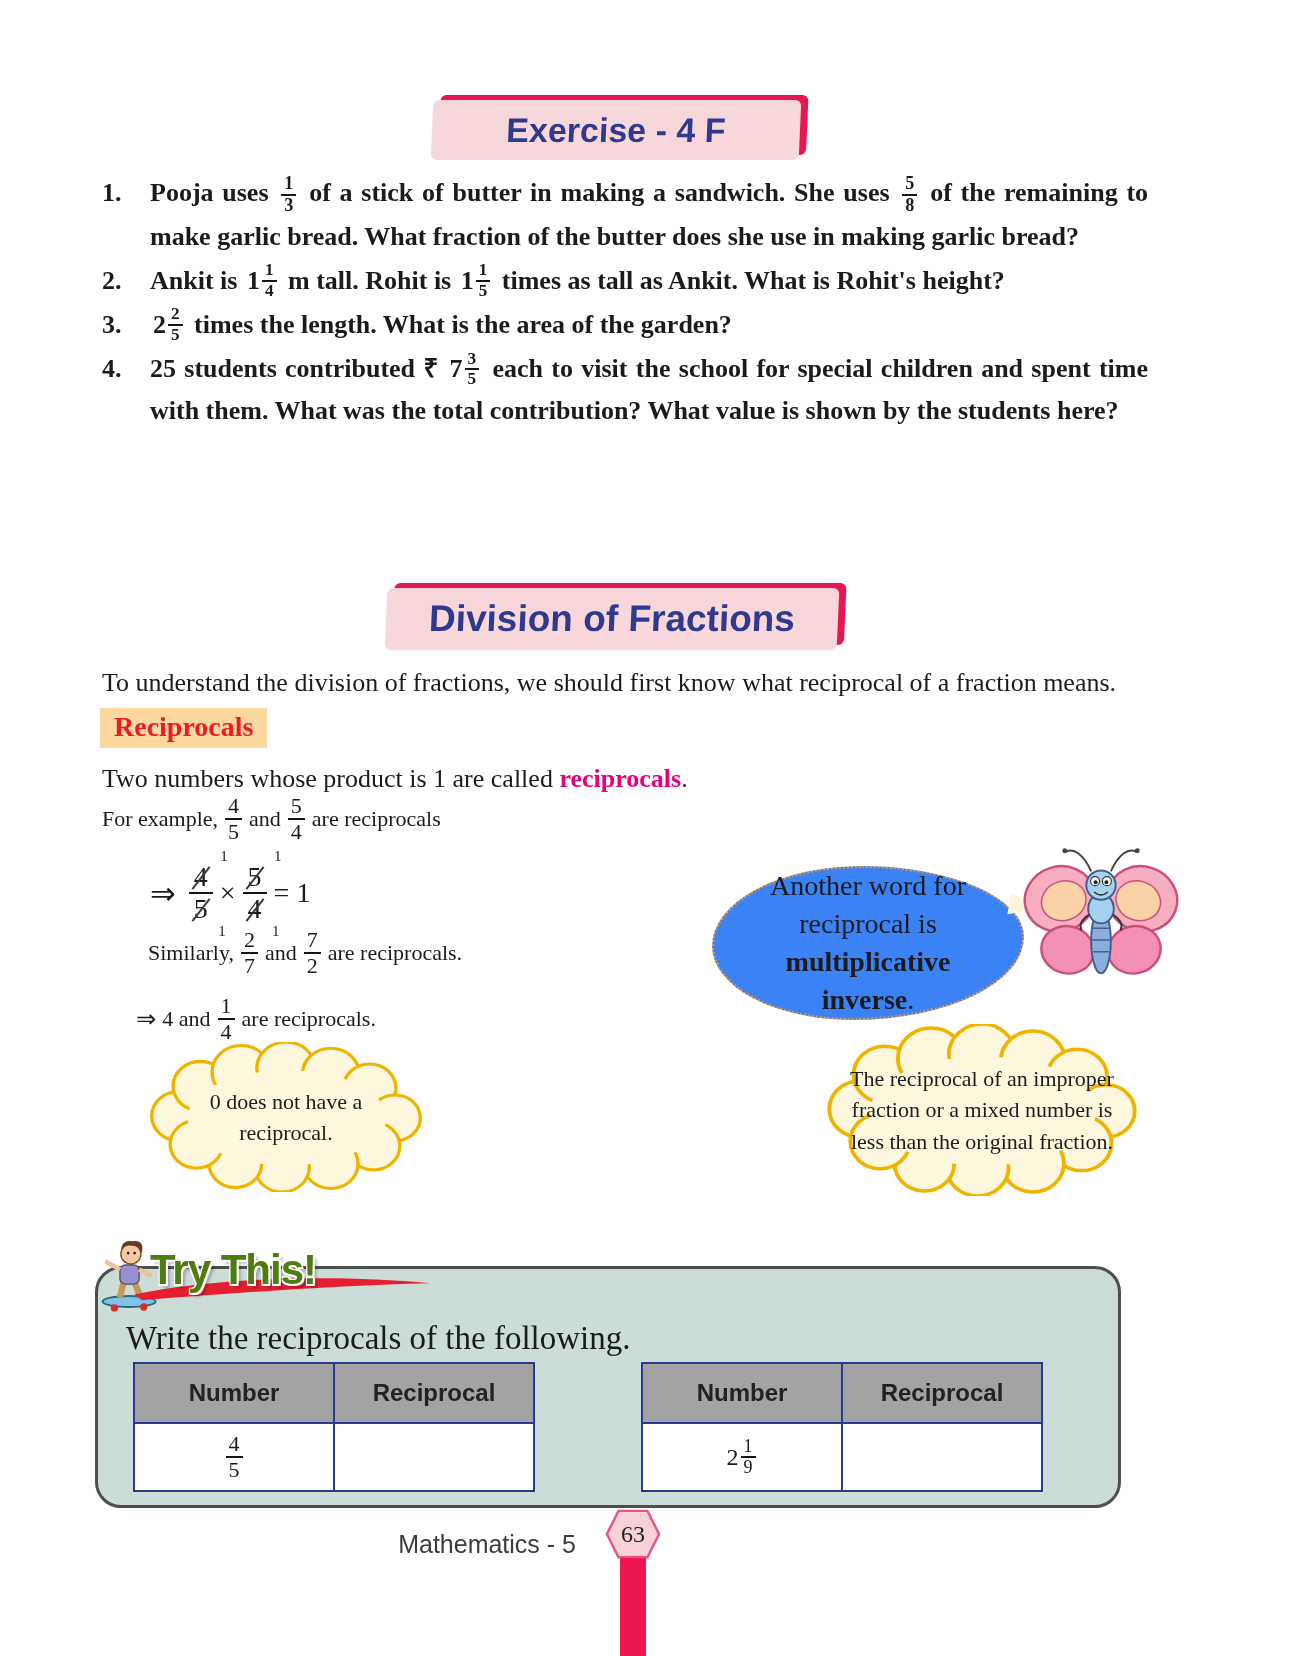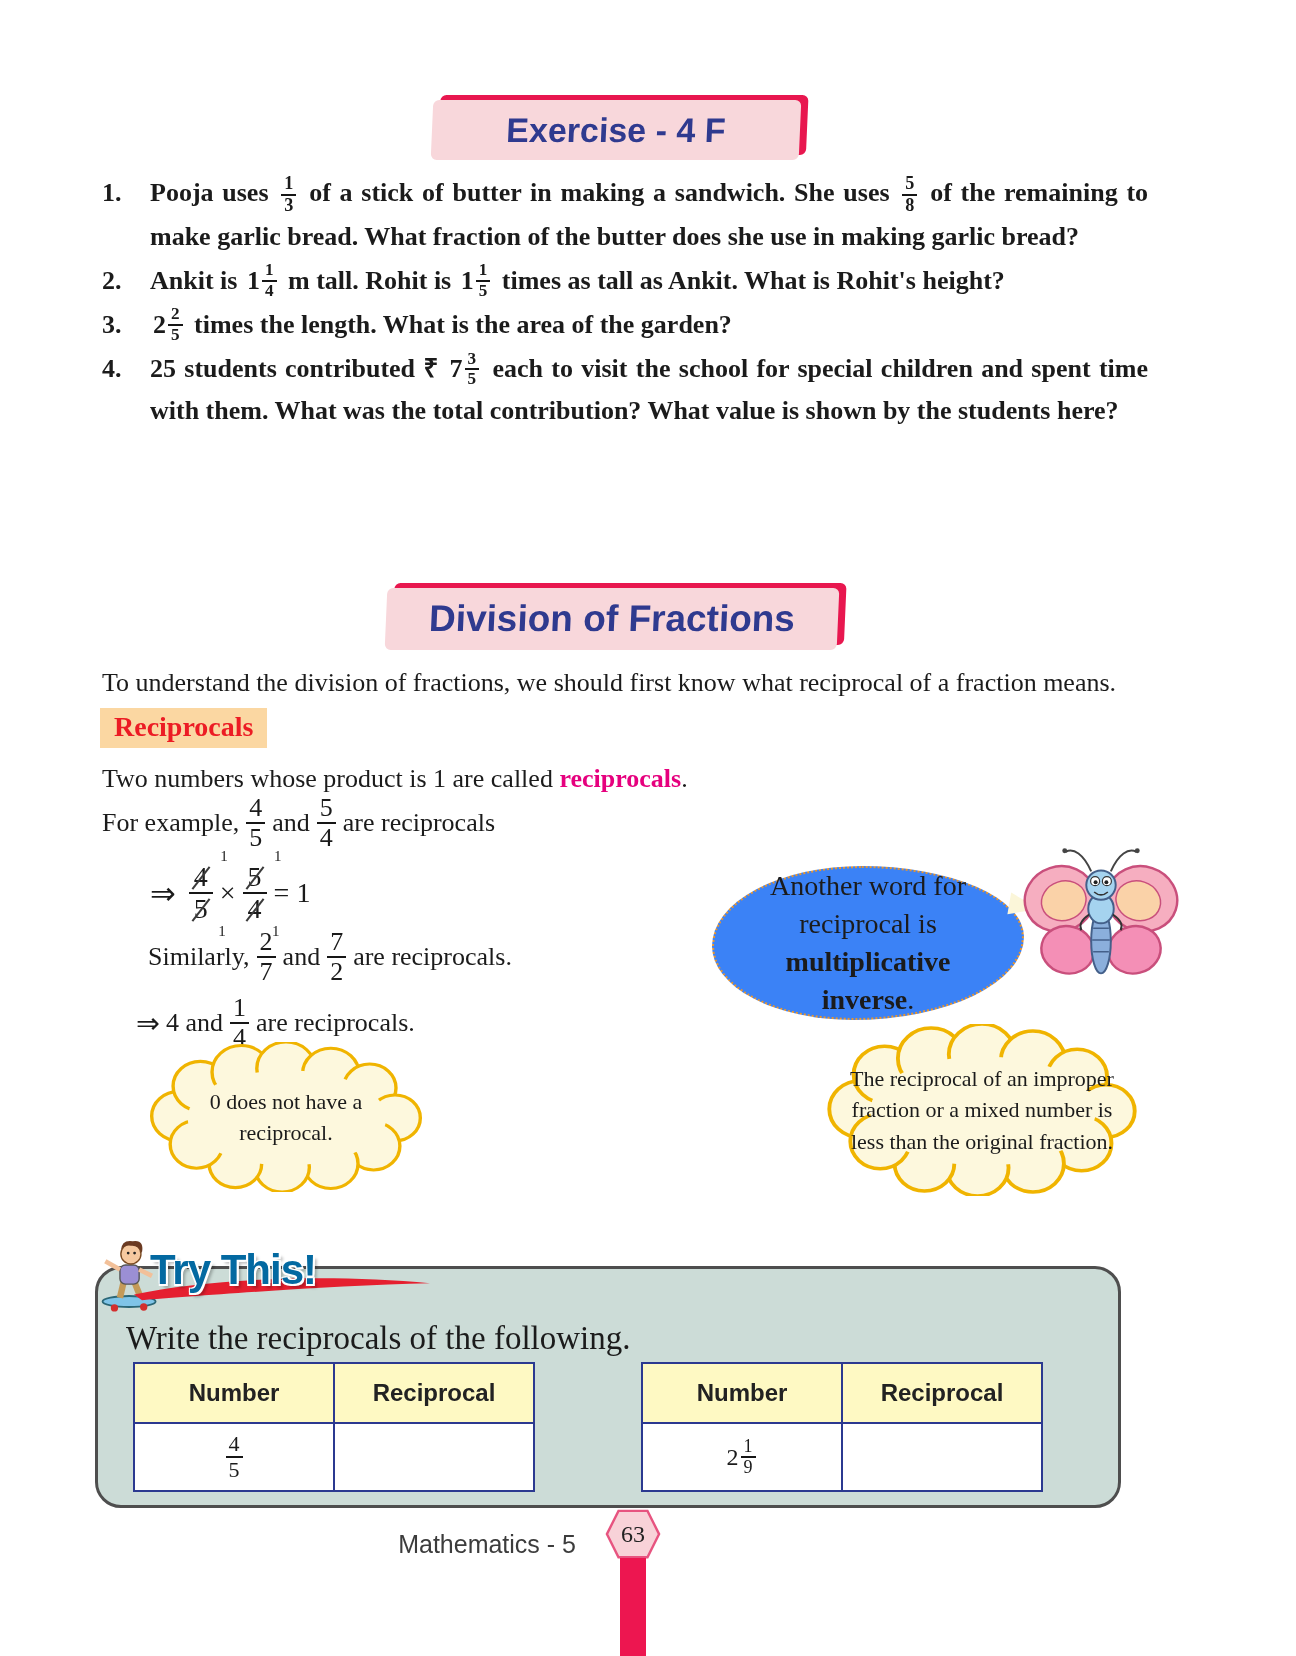--- a/index.html
+++ b/index.html
@@ -30,21 +30,21 @@
   .mixed{display:inline-flex;align-items:center;margin:0 3px;white-space:nowrap;}
   .mixed .frac{font-size:0.66em;margin:0 2px;}
 
   
   .section-intro{position:absolute;left:102px;top:668px;width:1142px;font-size:26px;}
   .reciprocals-heading{position:absolute;left:100px;top:708px;background:#fbd7a2;color:#ec1c24;
         font-weight:bold;font-size:28px;padding:3px 14px 5px;}
   .def-line{position:absolute;left:102px;top:764px;font-size:26px;}
   .term{color:#e6007e;font-weight:bold;}
 
-  .flow-line{position:absolute;display:flex;align-items:center;font-size:26px;}
+  .flow-line{position:absolute;display:flex;align-items:center;font-size:22px;}
   .flow-line .frac{font-size:1em;margin:0 7px;}
   .example-line{left:102px;top:794px;}
   .eq-line{left:150px;top:862px;font-size:28px;}
   .similarly-line{left:148px;top:928px;}
   .four-line{left:136px;top:994px;}
   .arrow{font-family:"DejaVu Sans",sans-serif;font-size:1.1em;margin-right:6px;}
 
   .cancel{position:relative;display:inline-block;padding:0 2px;}
   .cancel::after{content:"";position:absolute;left:-5px;right:-5px;top:48%;
         border-top:2.4px solid #3a3a3a;transform:rotate(-52deg);}
@@ -70,25 +70,25 @@
   .cloud-3{left:816px;top:1024px;width:332px;height:172px;}
 
   
   .trythis-panel{position:absolute;left:95px;top:1266px;width:1026px;height:242px;
         background:#ccdcd7;border:3px solid #4e4e4e;border-radius:26px;box-sizing:border-box;}
   .panel-instruction{position:absolute;left:126px;top:1320px;font-size:33px;}
   .trylogo{position:absolute;left:98px;top:1230px;width:360px;height:90px;}
   .trylogo .boy{position:absolute;left:0;top:6px;width:64px;height:78px;}
   .trylogo .swoosh{position:absolute;left:34px;top:44px;width:300px;height:28px;}
   .trylogo .label{position:absolute;left:52px;top:16px;font-family:"Liberation Sans",sans-serif;
-        font-weight:bold;font-size:42px;letter-spacing:-1px;color:#0369a1;
+        font-weight:bold;font-size:42px;letter-spacing:-1px;color:#4d7c0f;
         text-shadow:2px 2px 0 #fff,-1px -1px 0 #fff,2px -1px 0 #fff,-1px 2px 0 #fff,4px 4px 3px rgba(0,0,0,.25);}
 
   table.ttable{position:absolute;border-collapse:collapse;background:#fff;}
-  .ttable th{background:#fef9c3;font-family:"Liberation Sans",sans-serif;font-weight:600;
+  .ttable th{background:#a3a3a3;font-family:"Liberation Sans",sans-serif;font-weight:600;
         font-size:24px;color:#222;border:2.5px solid #2b3990;width:196px;height:56px;}
   .ttable td{border:2.5px solid #2b3990;height:64px;text-align:center;font-size:24px;}
   .ttable .frac{font-size:22px;}
   .ttable .mixed .frac{font-size:18px;}
   .ttable-1{left:133px;top:1362px;}
   .ttable-2{left:641px;top:1362px;}
 
   
   .book-title{position:absolute;top:1516px;left:300px;width:276px;text-align:right;
         font-family:"Liberation Sans",sans-serif;font-size:25px;color:#3c3c3c;margin-top:14px;}

